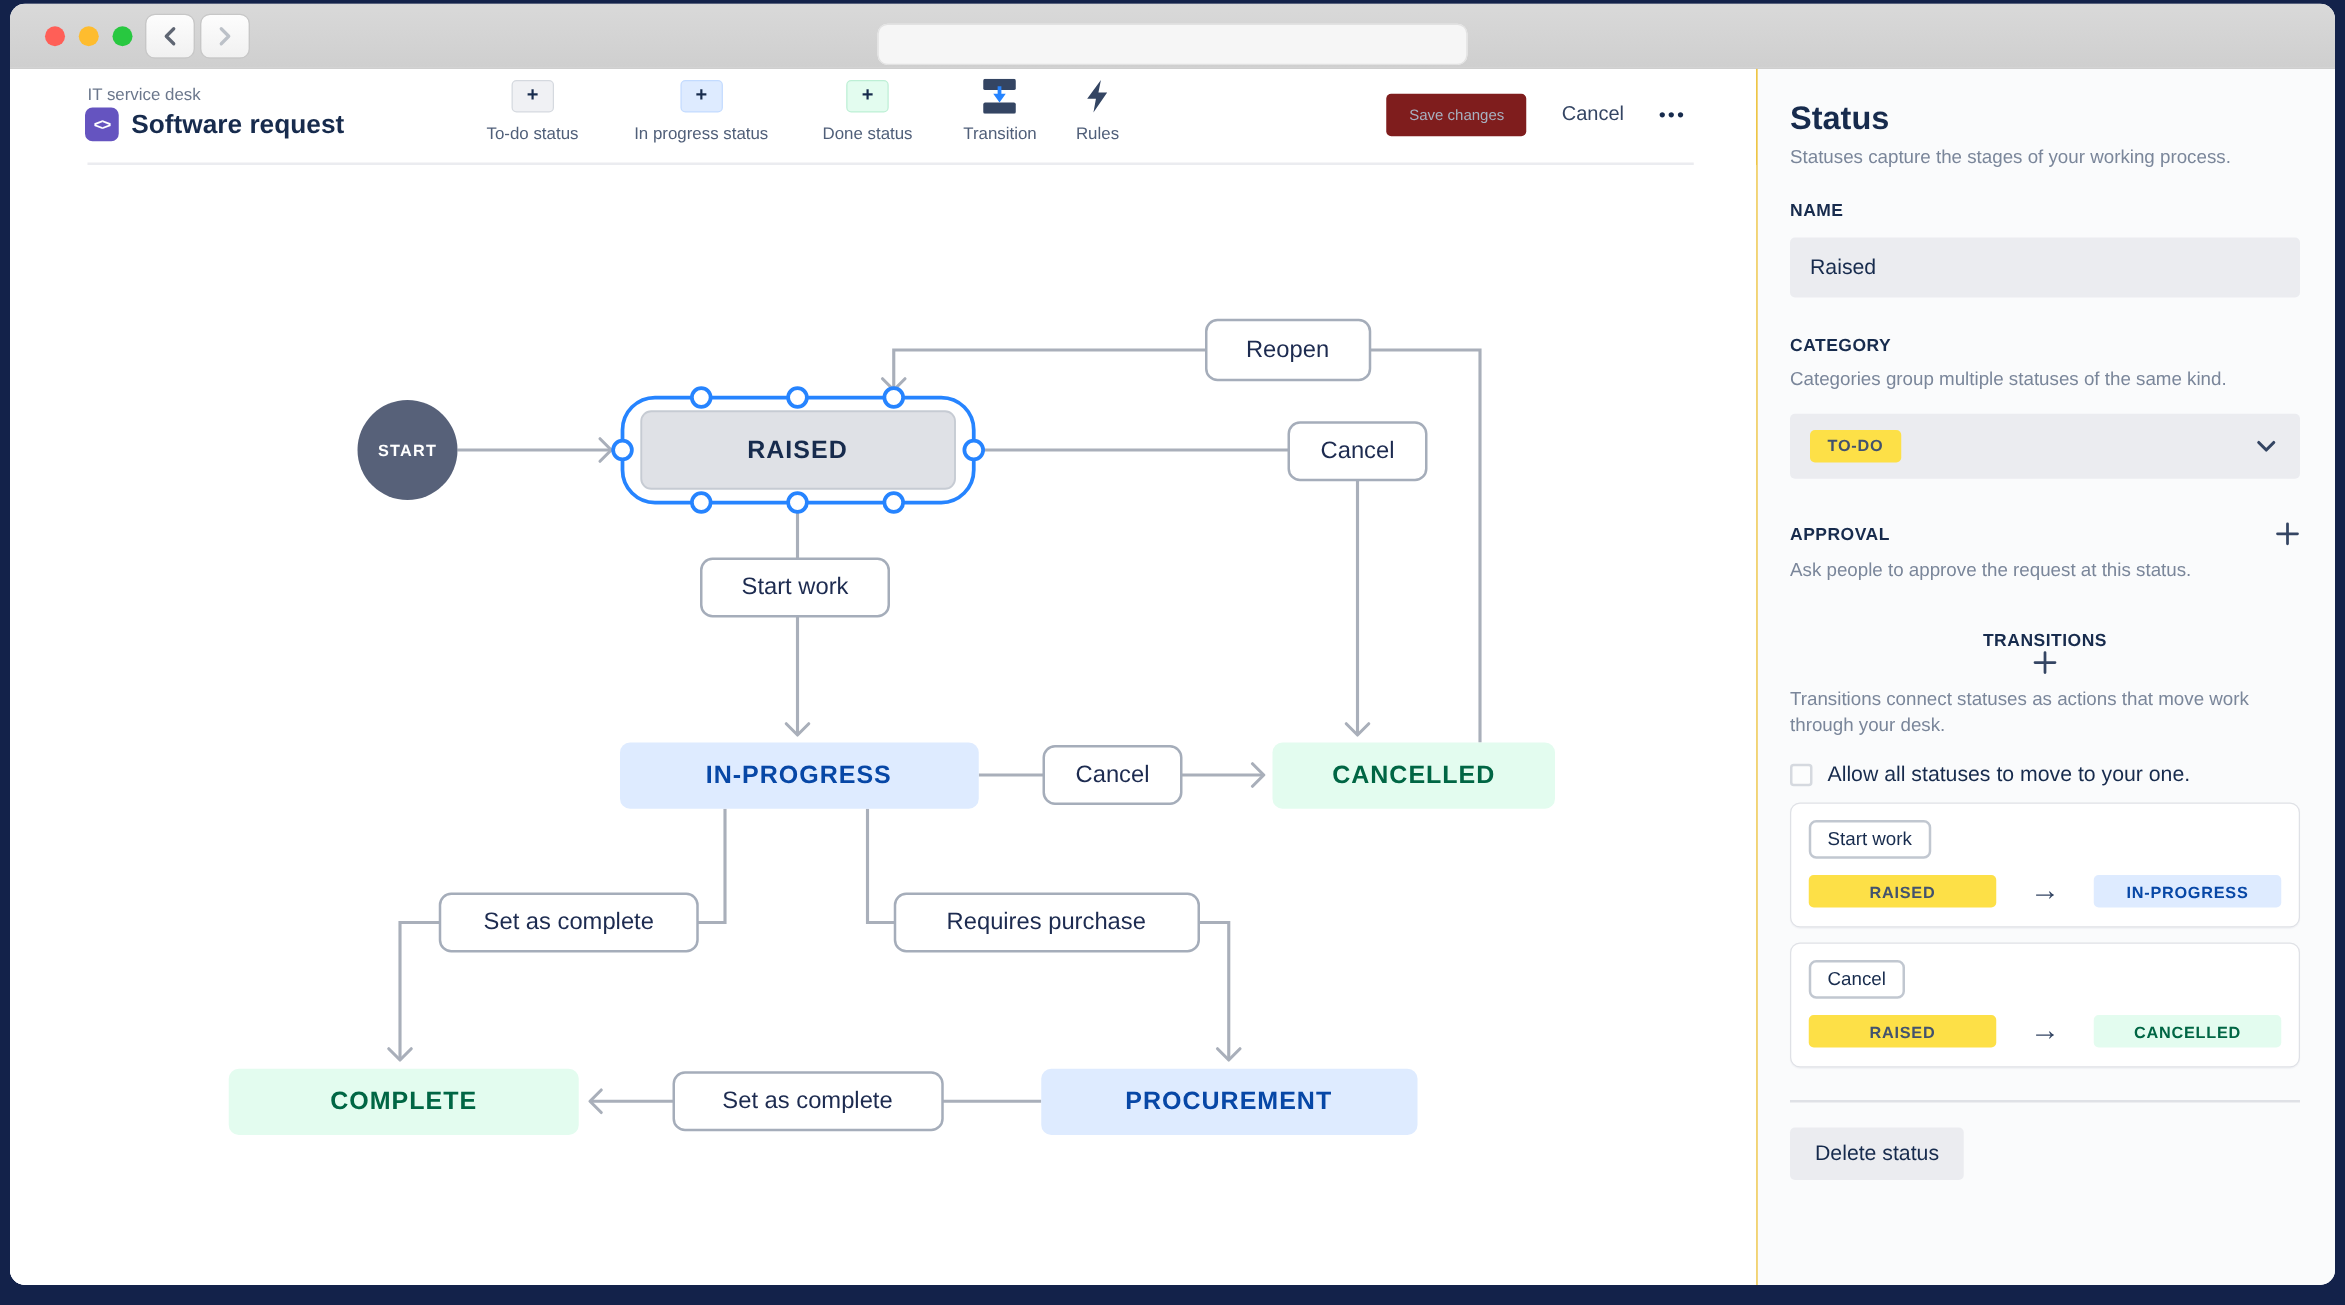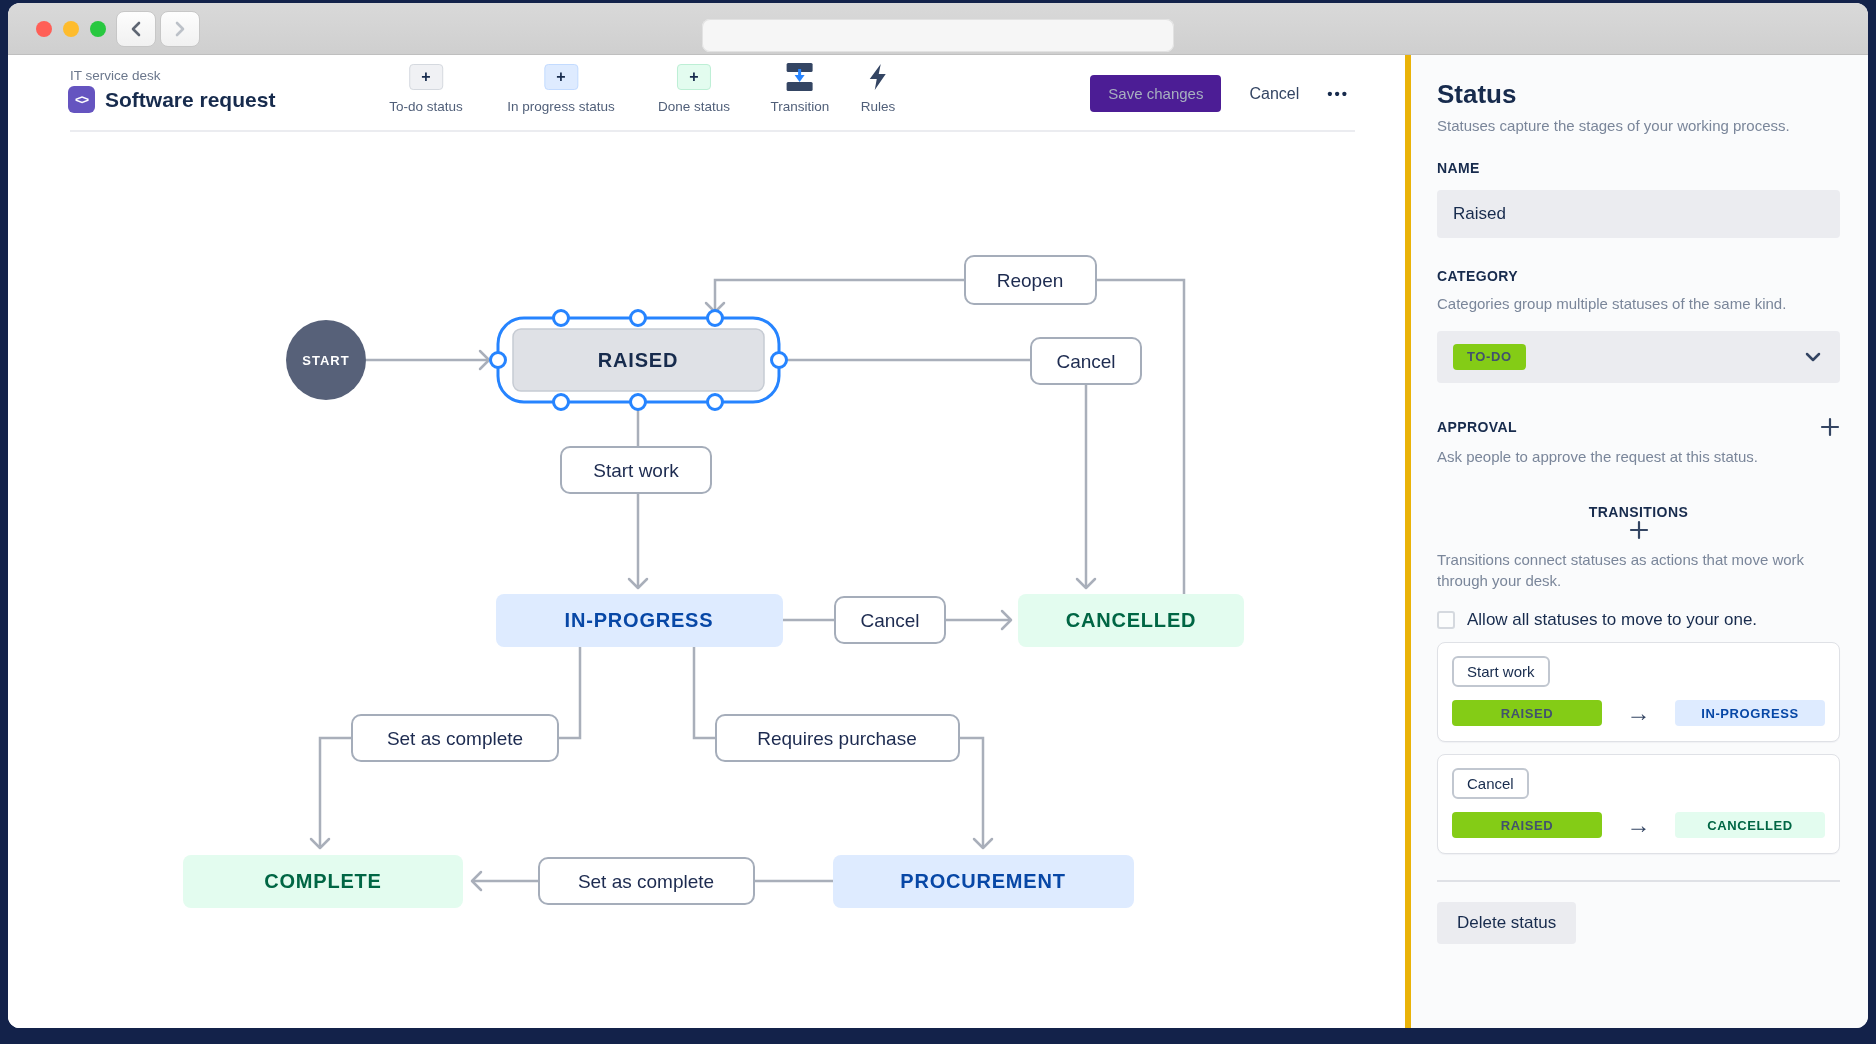--- a/index.html
+++ b/index.html
@@ -40,45 +40,45 @@
 
   .tb-item{position:absolute;top:8px;transform:translateX(-50%);display:flex;flex-direction:column;align-items:center;}
   .tb-label{margin-top:8px;font-size:13.5px;color:#505F79;white-space:nowrap;}
   .plus-btn{width:34px;height:26px;border-radius:4px;display:flex;align-items:center;justify-content:center;font-size:16px;font-weight:bold;color:var(--ink);}
   .plus-btn.todo{background:#F0F1F4;border:1px solid #D5D9DF;}
   .plus-btn.inprog{background:#DEEBFF;border:1px solid #C3DBFF;}
   .plus-btn.done{background:#E3FCEF;border:1px solid #BDEFD5;}
   .icon-28{height:28px;display:flex;align-items:center;justify-content:center;}
 
   .header-actions{position:absolute;right:56px;top:20px;display:flex;align-items:center;gap:28px;}
-  .save-btn{background:#4c1d95;color:#A7B0BF;border:none;border-radius:4px;padding:10px 18px;font-size:15px;font-family:inherit;}
+  .save-btn{background:#7f1d1d;color:#A7B0BF;border:none;border-radius:4px;padding:10px 18px;font-size:12px;font-family:inherit;}
   .cancel-link{font-size:16px;color:#344563;}
   .more-dots{font-size:15px;color:var(--ink);letter-spacing:2px;font-weight:bold;}
 
   
   .canvas{flex:1;position:relative;background:#fff;padding-left:44px;}
   .canvas svg{position:absolute;top:0;left:0;}
   text{font-family:"Liberation Sans",sans-serif;}
   .status-txt{font-size:20px;font-weight:bold;letter-spacing:.8px;}
   .label-txt{font-size:19px;fill:#1d2b50;}
   .edge{stroke:var(--line);stroke-width:2.5;fill:none;}
   .arrowhead{stroke:var(--line);stroke-width:2.5;fill:none;stroke-linecap:round;stroke-linejoin:round;}
   .label-box{fill:#fff;stroke:#A5ADBA;stroke-width:2;}
 
   
-  .panel{width:463px;flex:0 0 463px;background:#FAFBFC;border-left:6px solid #eab308;padding:24px 28px 0 26px;overflow:hidden;}
+  .panel{width:463px;flex:0 0 463px;background:#FAFBFC;border-left:1px solid #eab308;padding:24px 28px 0 26px;overflow:hidden;}
   .panel-title{font-size:26px;font-weight:bold;color:var(--ink);}
   .panel-sub{margin-top:7px;font-size:15px;color:#7A869A;}
   .sect-label{font-size:14px;font-weight:bold;color:var(--ink);letter-spacing:.4px;}
   .sect-desc{margin-top:9px;font-size:15px;color:#7A869A;line-height:1.45;}
   .sect-head{display:flex;align-items:center;justify-content:space-between;}
   .name-input{margin-top:14px;height:48px;background:#EBECF0;border-radius:4px;display:flex;align-items:center;padding:0 16px;font-size:17px;color:var(--ink);}
   .dropdown{margin-top:16px;height:52px;background:#EBECF0;border-radius:4px;display:flex;align-items:center;justify-content:space-between;padding:0 16px;}
   .badge{height:26px;border-radius:4px;display:inline-flex;align-items:center;justify-content:center;font-size:13px;font-weight:bold;letter-spacing:.6px;padding:0 14px;}
-  .badge.gray{background:#84cc16;color:#42526E;}
+  .badge.gray{background:#fde047;color:#42526E;}
   .badge.blue{background:#DEEBFF;color:#0747A6;}
   .badge.green{background:#E3FCEF;color:#006644;}
   .mt-name{margin-top:26px;}
   .mt-cat{margin-top:30px;}
   .mt-appr{margin-top:34px;text-align:right;}
   .mt-trans{margin-top:36px;flex-direction:column;}
   .checkbox-row{margin-top:18px;display:flex;align-items:center;gap:12px;}
   .checkbox{width:18px;height:18px;border:2px solid #D5D9DF;border-radius:3px;background:#FCFDFD;}
   .checkbox-label{font-size:17px;color:var(--ink);}
   .tcard{margin-top:12px;background:#fff;border:1px solid #DFE1E6;border-radius:8px;padding:13px 14px 15px;box-shadow:0 1px 1px rgba(9,30,66,.04);}

